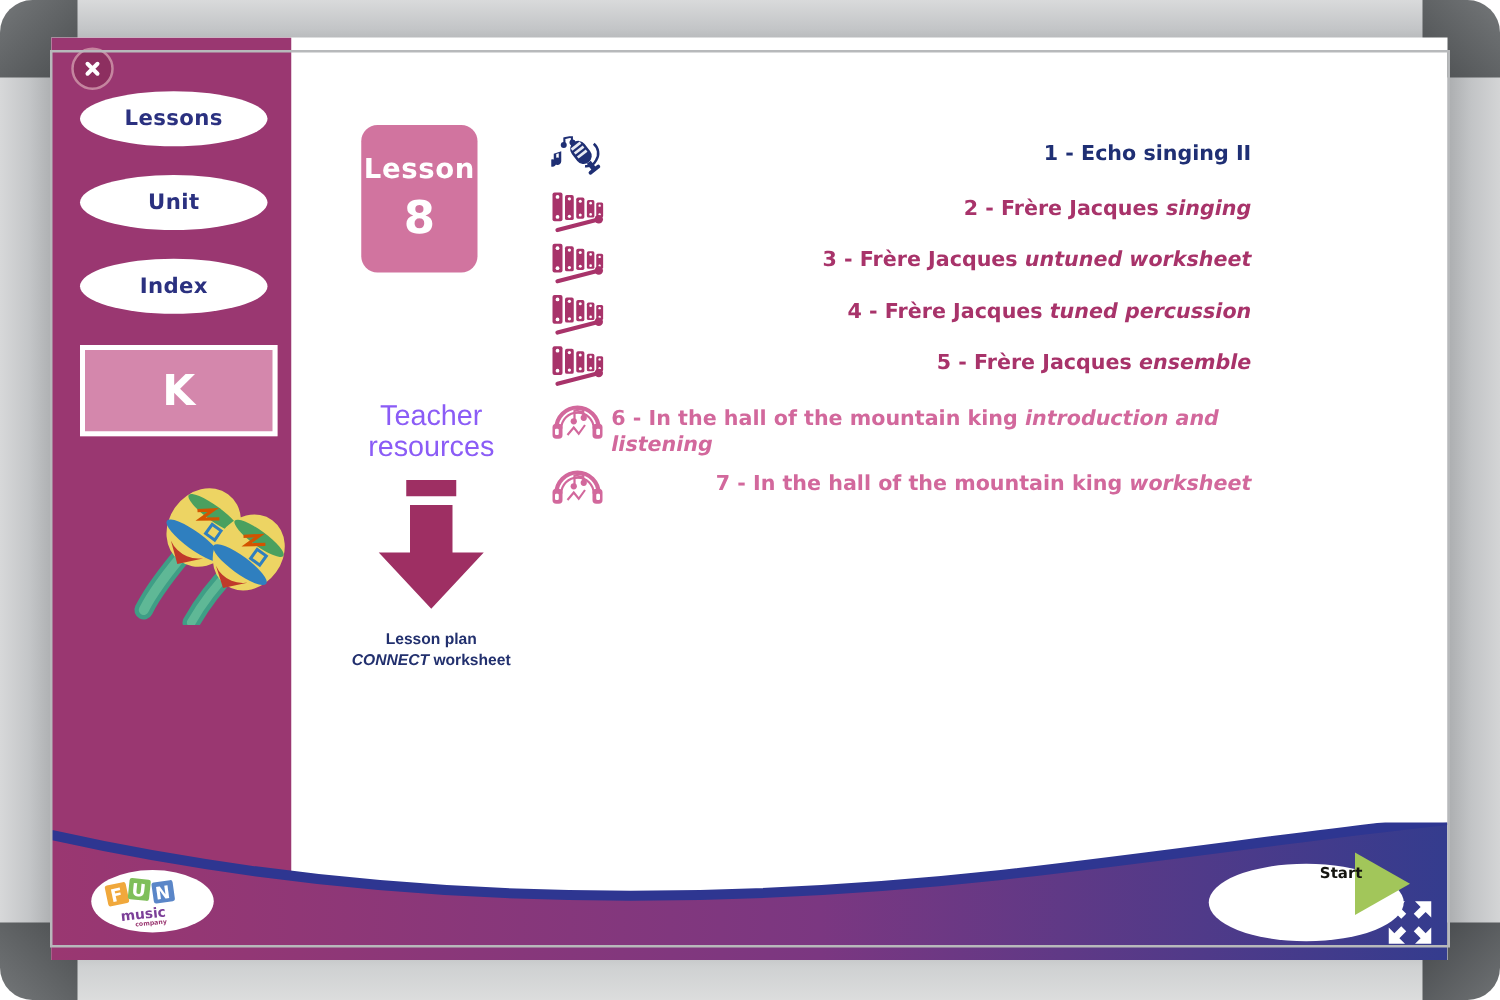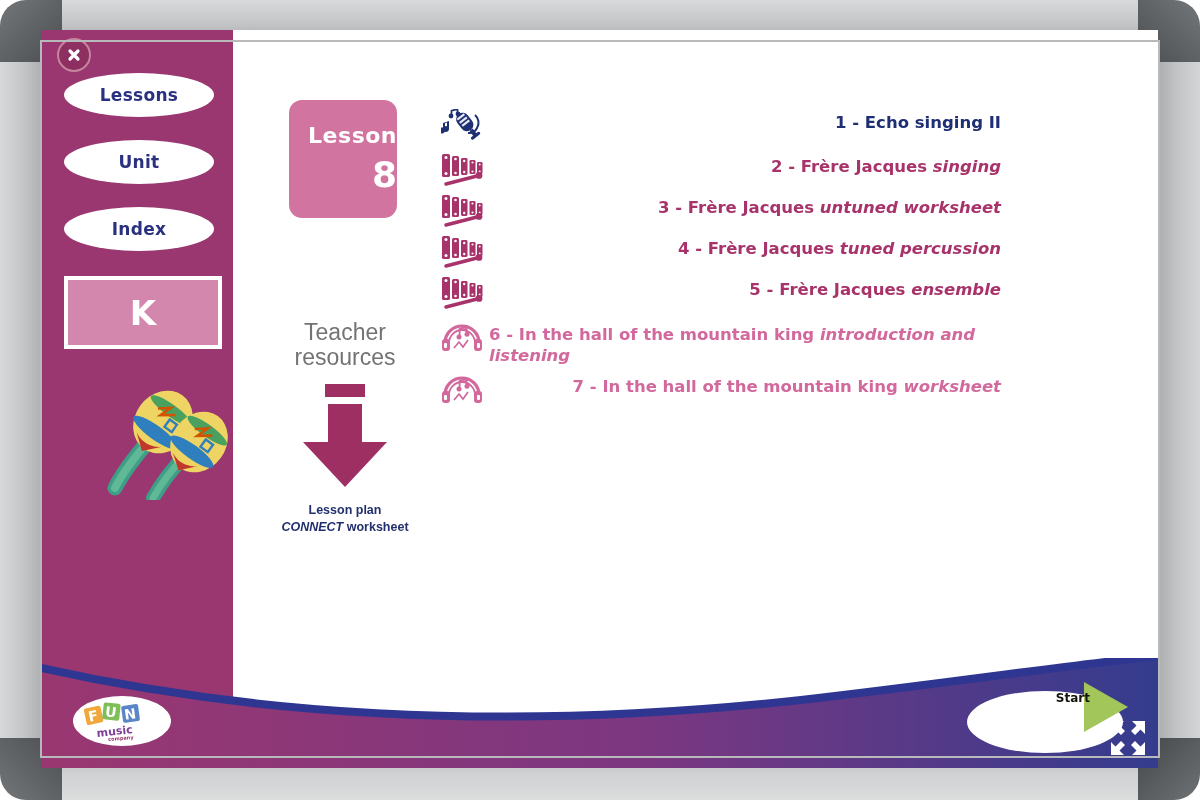--- a/index.html
+++ b/index.html
@@ -35,30 +35,30 @@
      display:flex;align-items:center;justify-content:center;cursor:pointer;}
   .pill span{color:#2b3180;font-size:17px;font-weight:bold;letter-spacing:.3px;
      font-family:"DejaVu Sans",sans-serif;}
   .pill-1{top:43px;} .pill-2{top:110px;} .pill-3{top:177px;}
   .k-box{position:absolute;left:23px;top:246px;width:150px;height:65px;background:#d487ac;
      border:4px solid #fff;display:flex;align-items:center;justify-content:center;cursor:pointer;}
   .k-box span{color:#fff;font-size:34px;font-weight:bold;font-family:"DejaVu Sans",sans-serif;}
   .maracas{position:absolute;left:52px;top:350px;width:140px;height:120px;}
 
   
-  .lesson-card{position:absolute;left:248px;top:70px;width:108px;height:118px;background:#d1749f;
-     border-radius:13px;display:flex;flex-direction:column;align-items:flex-end;justify-content:center;cursor:pointer;}
+  .lesson-card{position:absolute;left:248px;top:70px;width:93px;height:118px;background:#d1749f;
+     border-radius:13px;display:flex;flex-direction:column;align-items:center;justify-content:center;cursor:pointer;}
   .lesson-card .lbl{color:#fff;font-size:22px;font-weight:bold;font-family:"DejaVu Sans",sans-serif;
      letter-spacing:.5px;line-height:1;}
   .lesson-card .num{color:#fff;font-size:36px;font-weight:bold;font-family:"DejaVu Sans",sans-serif;
      line-height:1;margin-top:10px;}
 
   
   .tr{position:absolute;left:224px;top:290px;width:160px;text-align:center;cursor:pointer;}
-  .tr-title{color:#737373;font-size:23px;line-height:1.08;font-family:"Liberation Sans",sans-serif;}
+  .tr-title{color:#8b5cf6;font-size:23px;line-height:1.08;font-family:"Liberation Sans",sans-serif;}
   .tr-arrow{margin:14px auto 0;width:108px;height:106px;}
   .tr-sub{margin-top:8px;color:#22306e;font-size:12.5px;font-weight:bold;line-height:1.35;}
   .tr-sub em{font-style:italic;}
 
   
   .list{position:absolute;left:400px;top:78px;width:560px;}
   .row{display:flex;align-items:flex-start;margin-bottom:7px;cursor:pointer;justify-content:space-between;}
   .row .ico{width:48px;min-width:48px;height:34px;display:flex;align-items:center;justify-content:flex-start;}
   .row .txt{font-size:16.5px;font-weight:bold;line-height:1.28;padding-top:4px;
      font-family:"DejaVu Sans",sans-serif;}

